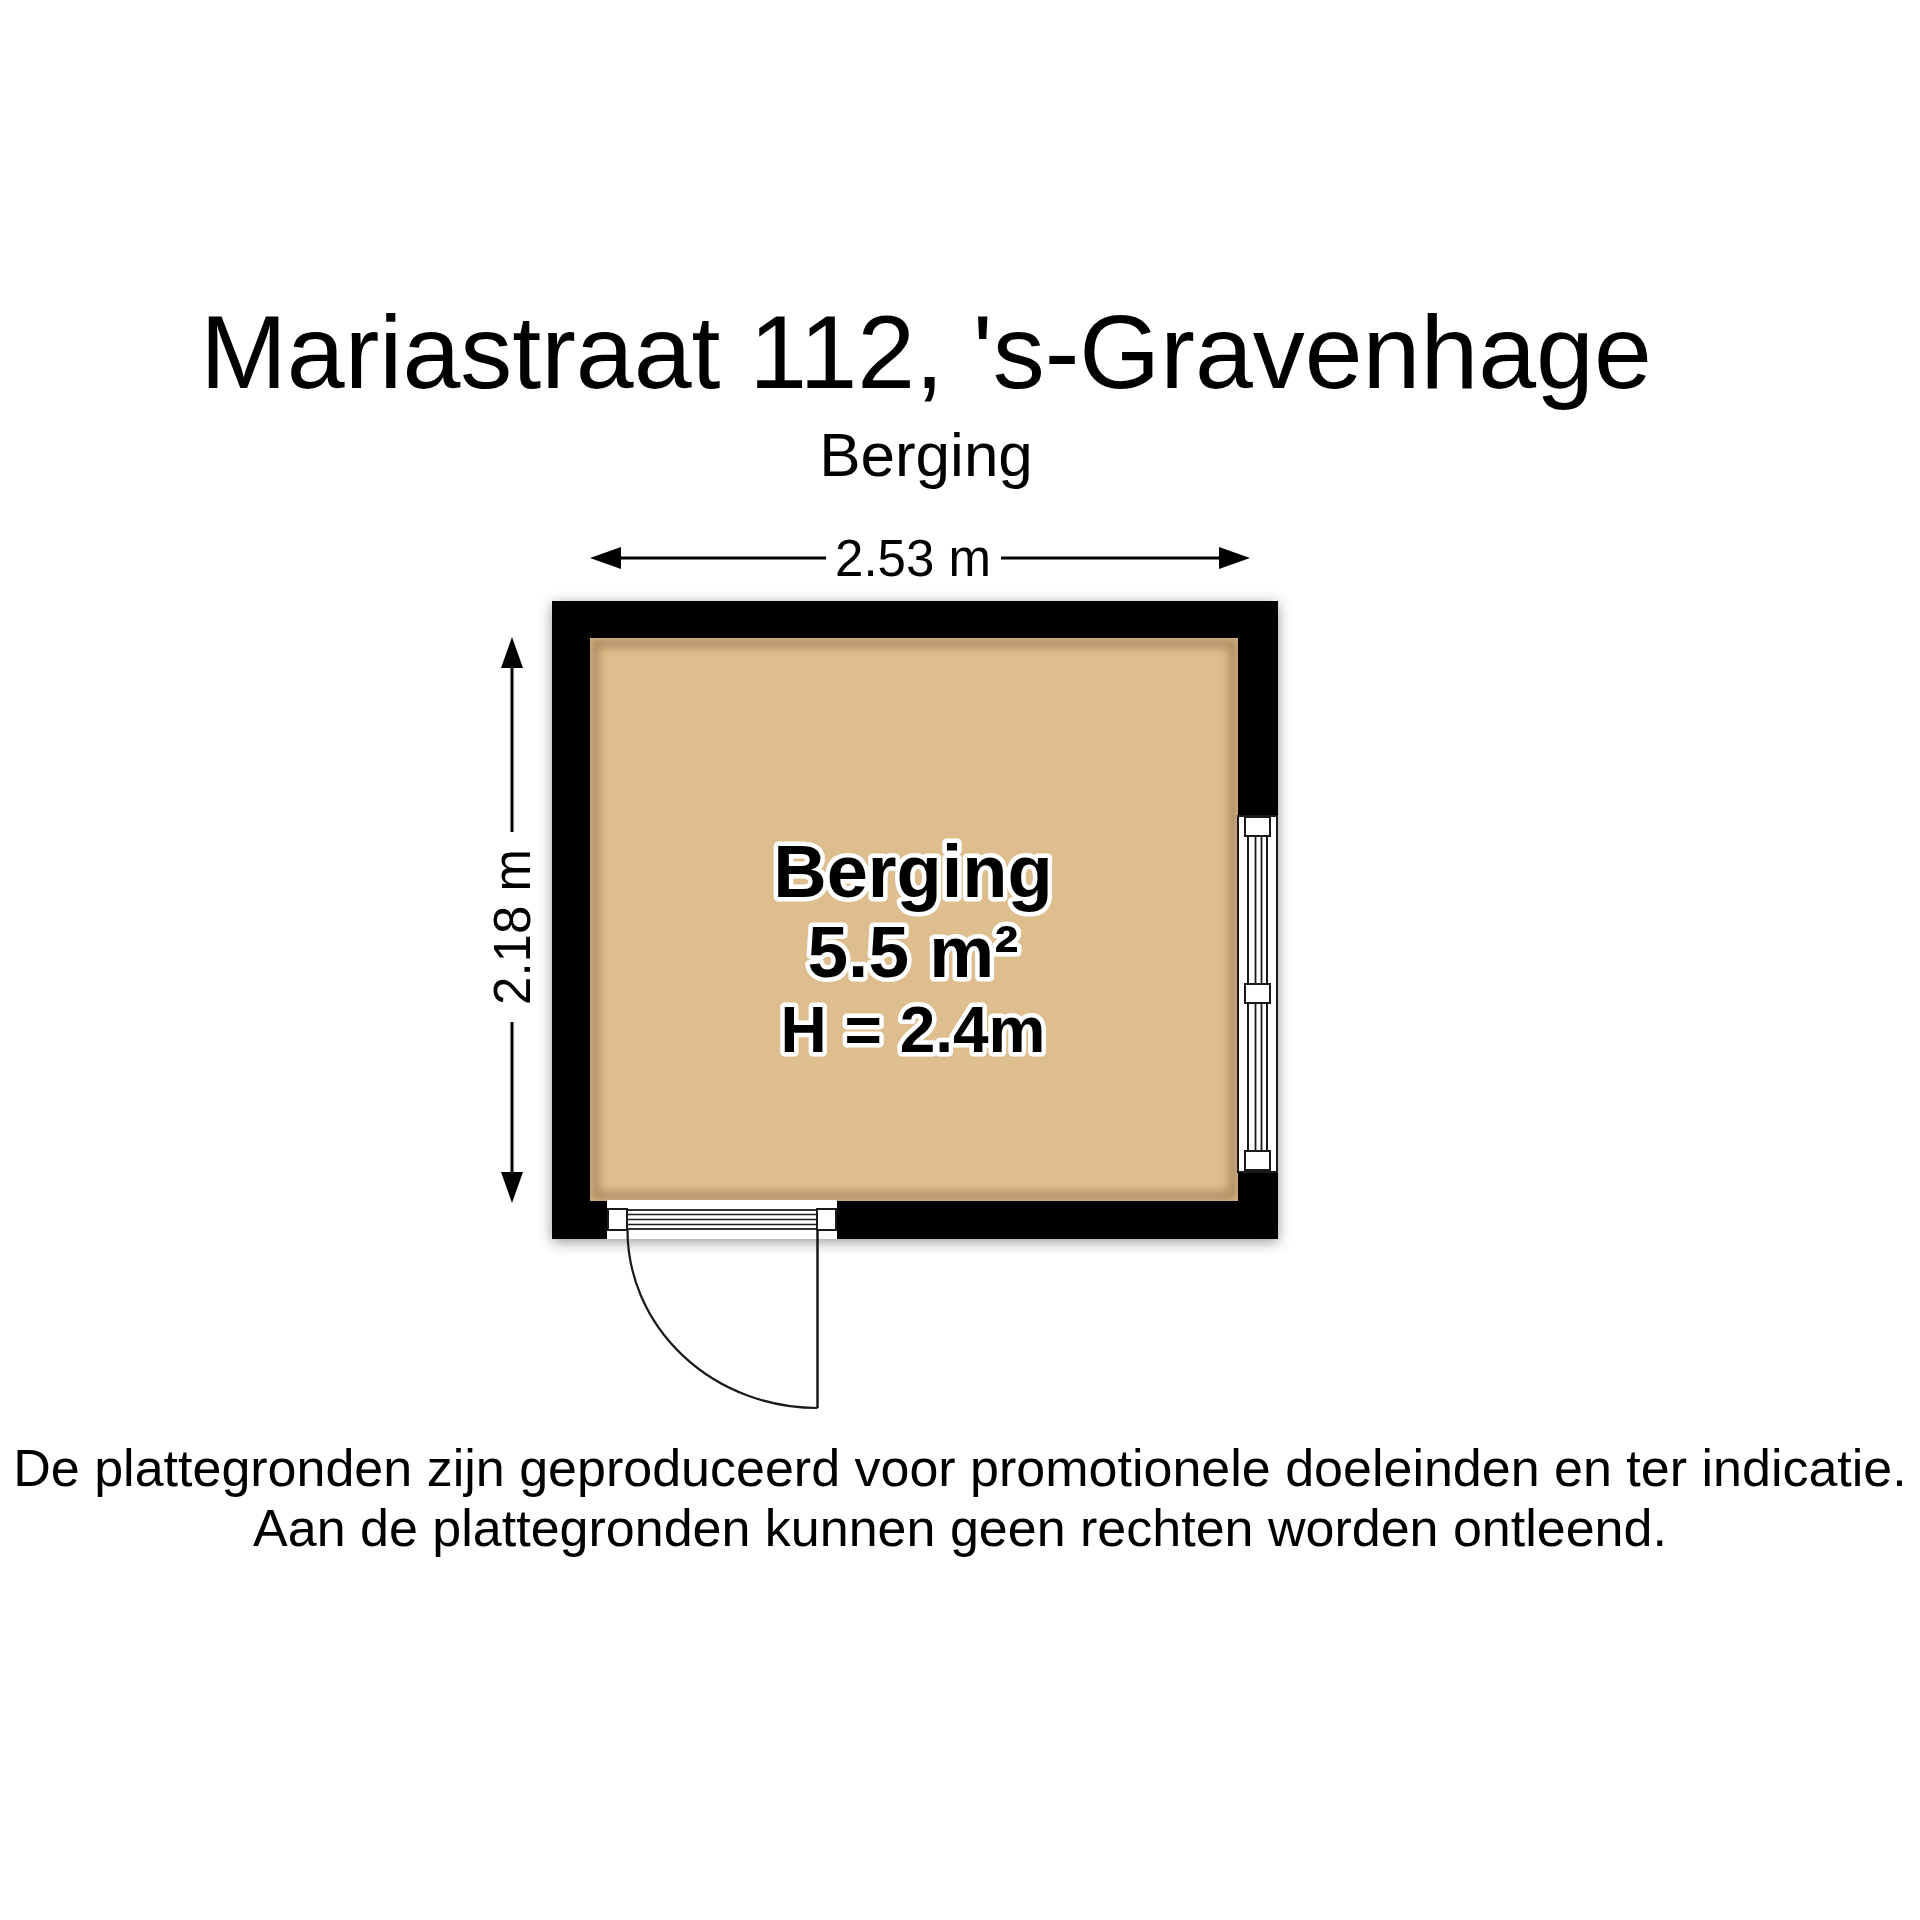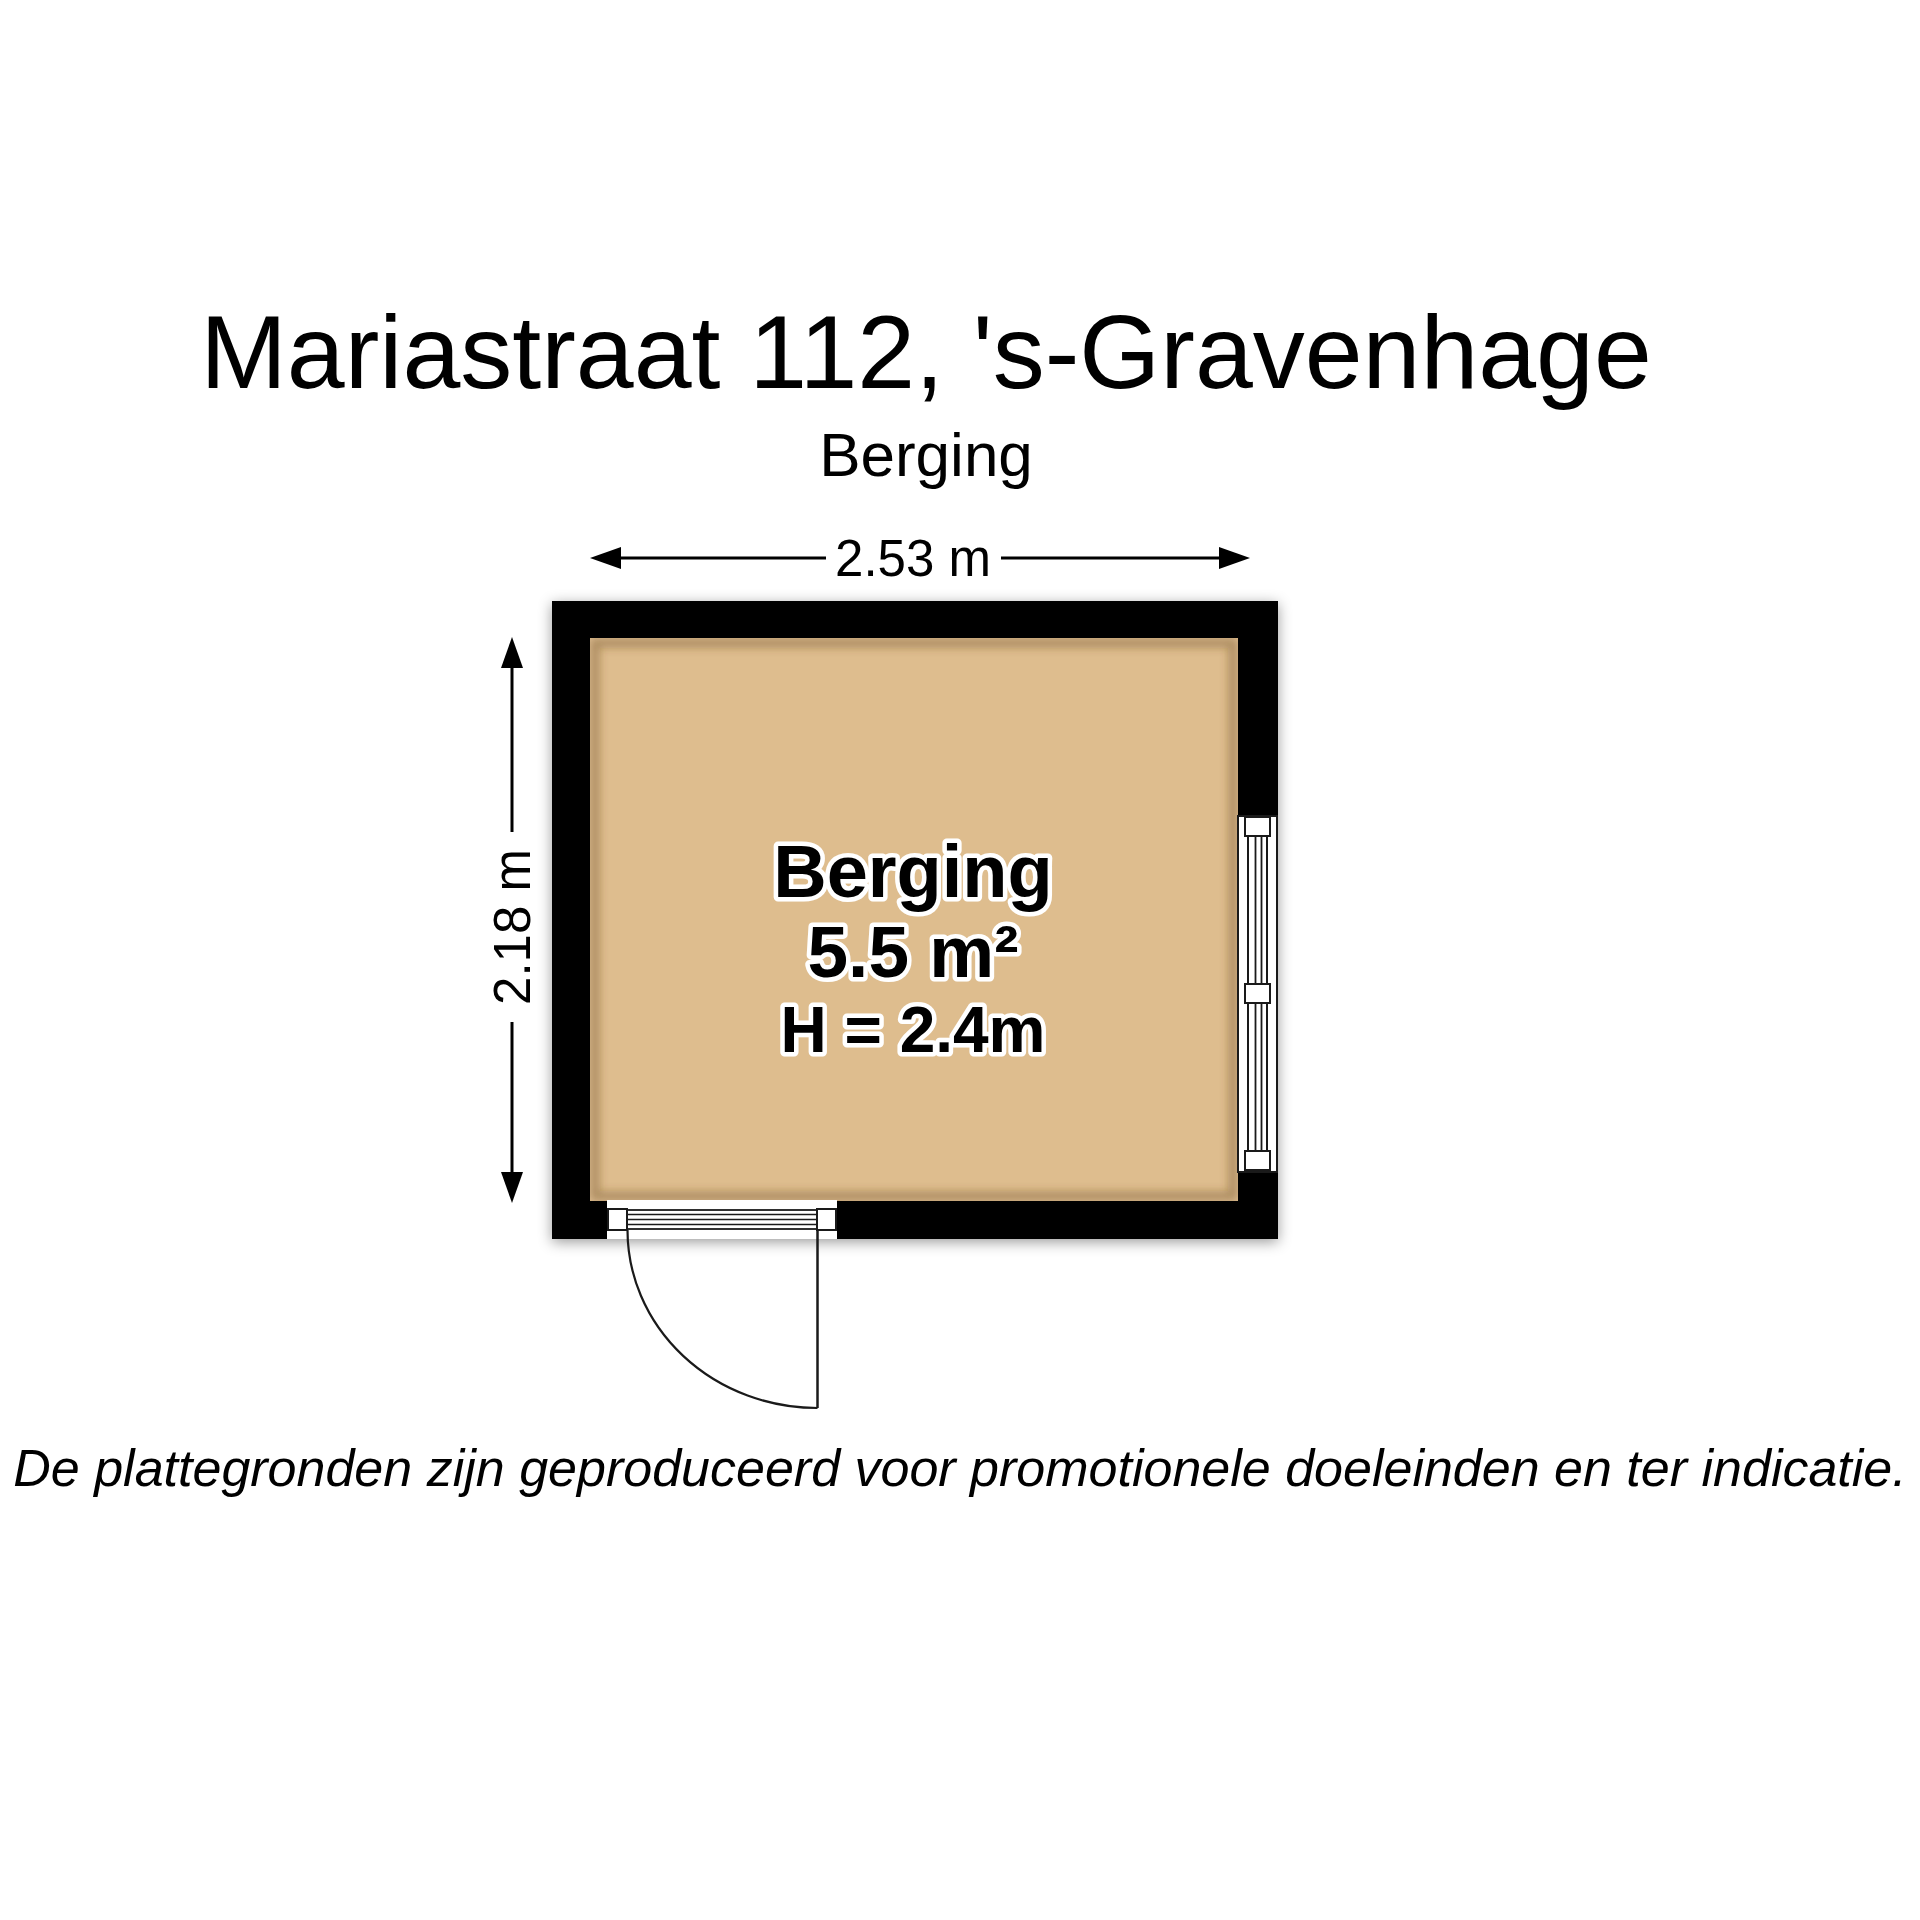--- a/index.html
+++ b/index.html
@@ -26,21 +26,21 @@
     font-weight: bold; fill: #000;
     stroke: #ffffff; stroke-width: 9px; paint-order: stroke;
     stroke-linejoin: round;
   }
   .room-name  { font-size: 74px; }
   .room-area  { font-size: 73px; }
   .room-height{ font-size: 64px; }
 
   .footer {
     position: absolute; top: 1438px; left: 0; width: 1920px;
-    text-align: center; font-style: italic; font-size: 52px;
+    text-align: center; font-size: 52px;
     line-height: 60px; color: #000;
   }
   .footer div { white-space: nowrap; }
 </style>
 </head>
 <body>
 
 <div id="canvas">
 
   <div class="page-title">Mariastraat 112, 's-Gravenhage</div>
@@ -108,15 +108,16 @@
 
     <g>
       <text class="room-label room-name" x="913" y="897" text-anchor="middle">Berging</text>
       <text class="room-label room-area" x="913" y="977" text-anchor="middle">5.5 m²</text>
       <text class="room-label room-height" x="913" y="1052" text-anchor="middle">H = 2.4m</text>
     </g>
   </svg>
 
   <div class="footer">
     <div>De plattegronden zijn geproduceerd voor promotionele doeleinden en ter indicatie.</div>
+    <div>Aan de plattegronden kunnen geen rechten worden ontleend.</div>
   </div>
 
 </div>
 
 </body></html>

